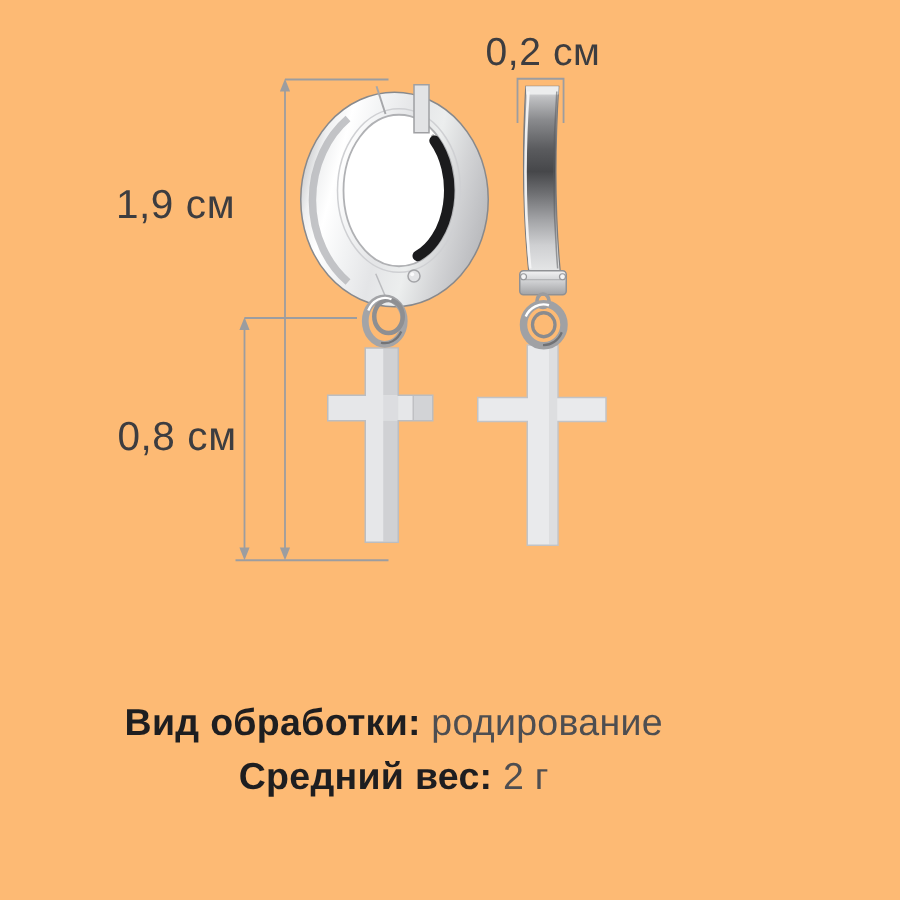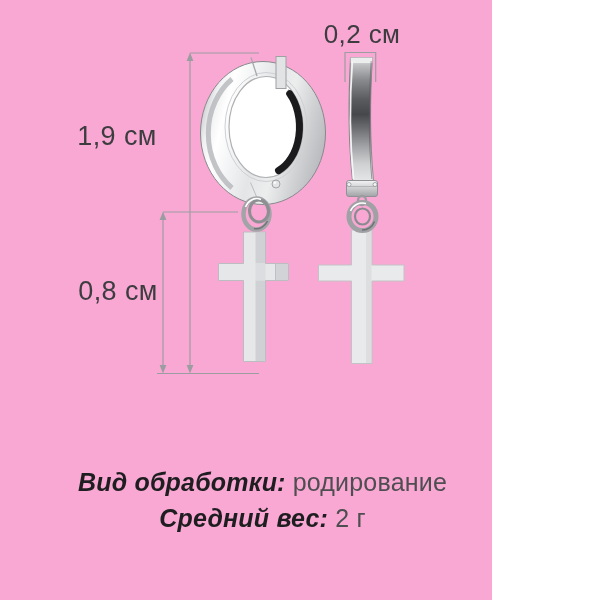--- a/index.html
+++ b/index.html
@@ -3,23 +3,23 @@
 <meta charset="utf-8">
 <style>
   html, body {
     margin: 0;
     padding: 0;
     background: #ffffff;
     font-family: "Liberation Sans", sans-serif;
   }
   .stage {
     position: relative;
-    width: 492px;
+    width: 600px;
     height: 600px;
-    background: #f9a8d4;
+    background: #fdba74;
     overflow: hidden;
   }
   .stage svg {
     position: absolute;
     left: 0;
     top: 0;
   }
   .dim {
     position: absolute;
     transform: translateX(-50%);
@@ -42,21 +42,20 @@
     margin: 0;
     font-size: 25px;
     line-height: 35.5px;
     letter-spacing: 0.2px;
     white-space: nowrap;
   }
   .spec .label {
     font-weight: bold;
     color: #1e1e20;
     margin-right: 7px;
-    font-style: italic;
   }
   .spec .value {
     color: #4e4e51;
   }
 </style>
 </head>
 <body>
 
 <div class="stage">
 

